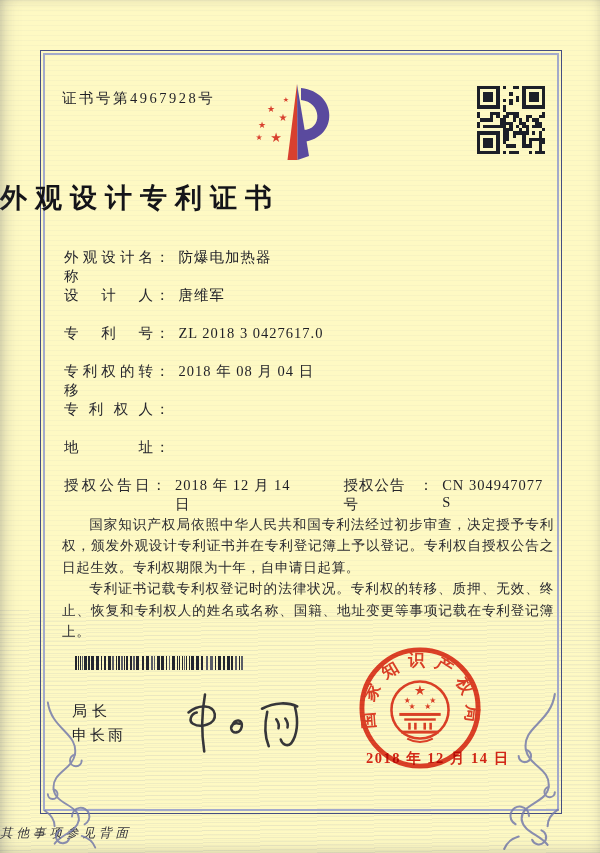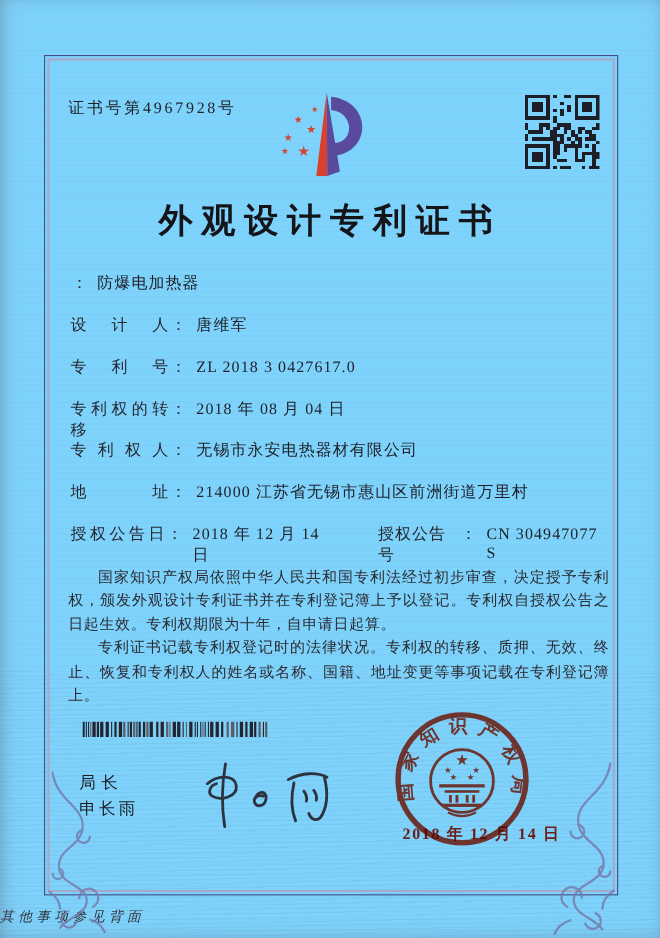--- a/index.html
+++ b/index.html
@@ -1,37 +1,37 @@
 <!DOCTYPE html>
 <html><head>
 <meta charset="utf-8">
 <style>
   html,body{margin:0;padding:0;background:#eceae6;}
   .stage{
     position:relative;width:600px;height:853px;margin:0 auto;
-    background:#7dd3fc;overflow:hidden;
+    background:#fef9c3;overflow:hidden;
     font-family:"Liberation Serif","DejaVu Serif",serif;color:#26262b;
   }
   .texture{position:absolute;inset:0;pointer-events:none;
     background:repeating-linear-gradient(180deg,rgba(125,135,175,0.05) 0 1px,transparent 1px 5px);}
   .texture-strong{position:absolute;left:0;right:0;top:610px;bottom:0;pointer-events:none;
     background:repeating-linear-gradient(179deg,rgba(118,128,172,0.10) 0 1px,transparent 1px 4px);}
   .vignette{position:absolute;inset:0;pointer-events:none;
     box-shadow:inset 14px 0 20px -16px rgba(90,92,105,.55),
                inset -10px 0 16px -14px rgba(90,92,105,.35),
                inset 0 -12px 18px -14px rgba(90,92,105,.30),
                inset 0 10px 16px -14px rgba(90,92,105,.22);}
   .frame{position:absolute;left:40px;top:50px;width:520px;height:762px;
     border:1.5px solid #454e82;}
   .frame::after{content:"";position:absolute;inset:2px;border:2px solid #a3aacb;}
   .cert-no{position:absolute;left:62px;top:89px;font-size:14.5px;letter-spacing:2.5px;color:#1f1f27;}
   .logo{position:absolute;left:250px;top:80px;width:104px;height:84px;}
   .qr{position:absolute;left:477px;top:86px;width:68px;height:68px;}
-  .title{position:absolute;left:0;right:0;top:180px;text-align:center;
-    font-size:31px;font-weight:bold;letter-spacing:8px;color:#141419;}
+  .title{position:absolute;left:0;right:0;top:180px;
+    font-size:27px;font-weight:bold;letter-spacing:8px;color:#141419;}
   .fields{position:absolute;left:64px;top:248px;right:48px;}
   .frow{display:flex;align-items:baseline;height:38px;font-size:14.5px;letter-spacing:1px;}
   .flabel{display:inline-block;width:90px;text-align:justify;text-align-last:justify;color:#26262e;}
   .fcolon{margin:0 8px 0 1px;}
   .fvalue{color:#1e1e26;}
   .pair2{margin-left:38px;display:flex;align-items:baseline;}
   .paras{position:absolute;left:62px;right:46px;top:514px;font-size:13.6px;
     line-height:1.58;text-align:justify;color:#2b2b31;letter-spacing:0.6px;}
   .paras p{margin:0;text-indent:2em;}
   .barcode{position:absolute;left:75px;top:656px;width:168px;height:14px;}
@@ -193,20 +193,21 @@
       <path d="M 14,0 h7 v7 h-7 Z M 15,1 v5 h5 v-5 Z" fill="#1c1f28" fill-rule="evenodd"></path>
       <rect x="16" y="2" width="3" height="3" fill="#1c1f28"></rect>
       <path d="M 0,14 h7 v7 h-7 Z M 1,15 v5 h5 v-5 Z" fill="#1c1f28" fill-rule="evenodd"></path>
       <rect x="2" y="16" width="3" height="3" fill="#1c1f28"></rect>
     </svg>
 
   <div class="title">外观设计专利证书</div>
 
   <div class="fields">
     <div class="frow">
+      <span class="flabel">外观设计名称</span>
         <span class="fcolon">：</span>
       <span class="fvalue">防爆电加热器</span>
     </div>
     <div class="frow">
       <span class="flabel">设 计 人</span>
         <span class="fcolon">：</span>
       <span class="fvalue">唐维军</span>
     </div>
     <div class="frow">
       <span class="flabel">专 利 号</span>
@@ -214,26 +215,24 @@
       <span class="fvalue">ZL 2018 3 0427617.0</span>
     </div>
     <div class="frow">
       <span class="flabel">专利权的转移</span>
         <span class="fcolon">：</span>
       <span class="fvalue">2018 年 08 月 04 日</span>
     </div>
     <div class="frow">
       <span class="flabel">专 利 权 人</span>
         <span class="fcolon">：</span>
-      <span class="fvalue">无锡市永安电热器材有限公司</span>
     </div>
     <div class="frow">
       <span class="flabel">地 址</span>
         <span class="fcolon">：</span>
-      <span class="fvalue">214000 江苏省无锡市惠山区前洲街道万里村</span>
     </div>
     <div class="frow">
       <span class="flabel">授权公告日</span>
         <span class="fcolon">：</span>
       <span class="fvalue">2018 年 12 月 14 日</span>
       <span class="pair2">
         <span>授权公告号</span>
           <span class="fcolon">：</span>
         <span class="fvalue">CN 304947077 S</span>
       </span>

